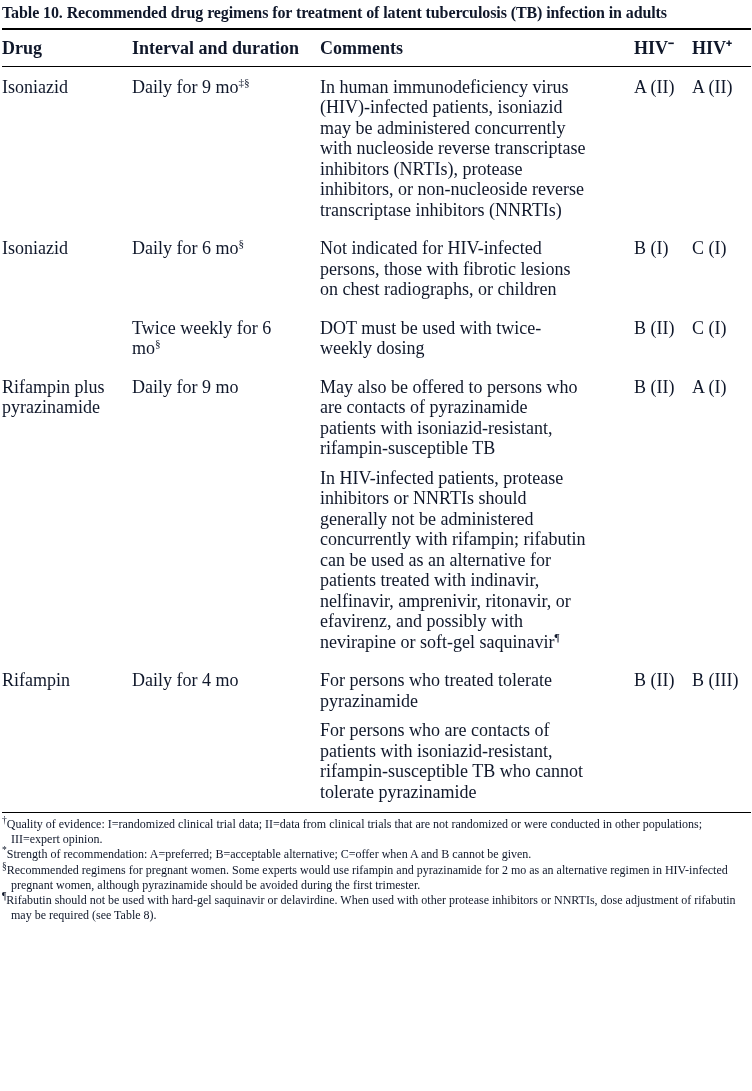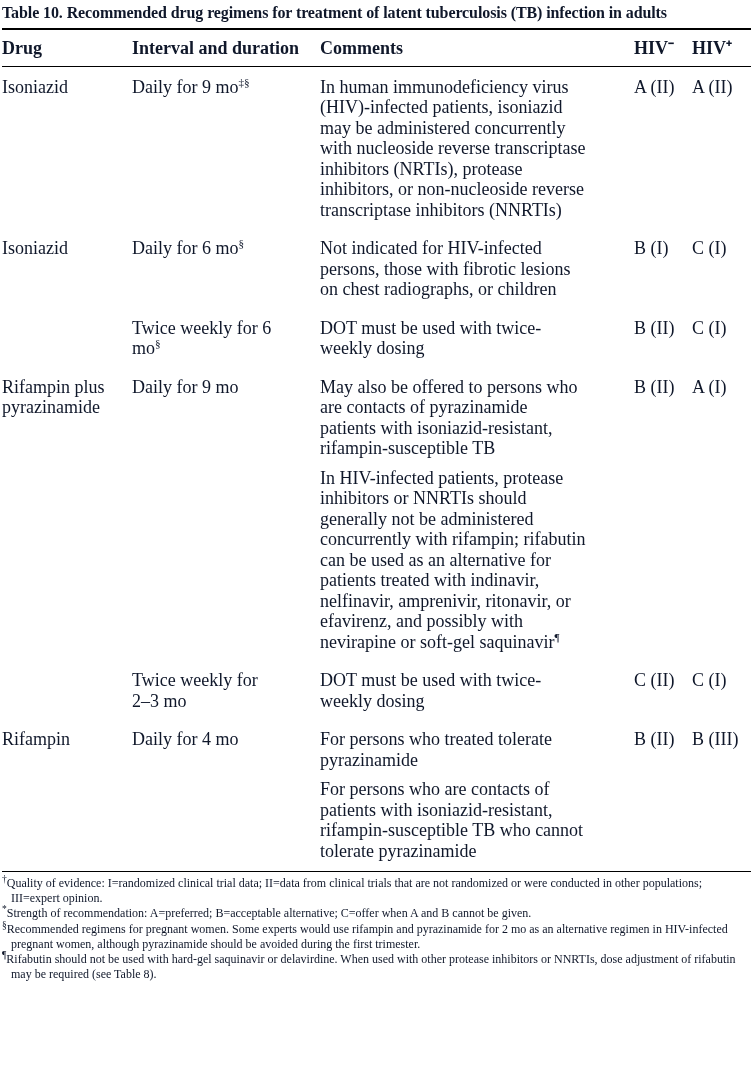--- a/index.html
+++ b/index.html
@@ -128,29 +128,20 @@
         <td class="c-drug">Rifampin plus pyrazinamide</td>
         <td class="c-int"><span>Daily for 9 mo</span><sup></sup></td>
         <td class="c-com">
           <p><span>May also be offered to persons who are contacts of pyrazinamide patients with isoniazid-resistant, rifampin-susceptible TB</span><sup></sup></p>
           <p><span>In HIV-infected patients, protease inhibitors or NNRTIs should generally not be administered concurrently with rifampin; rifabutin can be used as an alternative for patients treated with indinavir, nelfinavir, amprenivir, ritonavir, or efavirenz, and possibly with nevirapine or soft-gel saquinavir</span><sup>¶</sup></p>
         </td>
         <td class="c-neg">B (II)</td>
         <td class="c-pos">A (I)</td>
       </tr>
 
-      <tr>
-        <td class="c-drug"></td>
-        <td class="c-int"><span>Twice weekly for 2–3 mo</span><sup></sup></td>
-        <td class="c-com">
-          <p><span>DOT must be used with twice-weekly dosing</span><sup></sup></p>
-        </td>
-        <td class="c-neg">C (II)</td>
-        <td class="c-pos">C (I)</td>
-      </tr>
 
       <tr>
         <td class="c-drug">Rifampin</td>
         <td class="c-int"><span>Daily for 4 mo</span><sup></sup></td>
         <td class="c-com">
           <p><span>For persons who treated tolerate pyrazinamide</span><sup></sup></p>
           <p><span>For persons who are contacts of patients with isoniazid-resistant, rifampin-susceptible TB who cannot tolerate pyrazinamide</span><sup></sup></p>
         </td>
         <td class="c-neg">B (II)</td>
         <td class="c-pos">B (III)</td>

